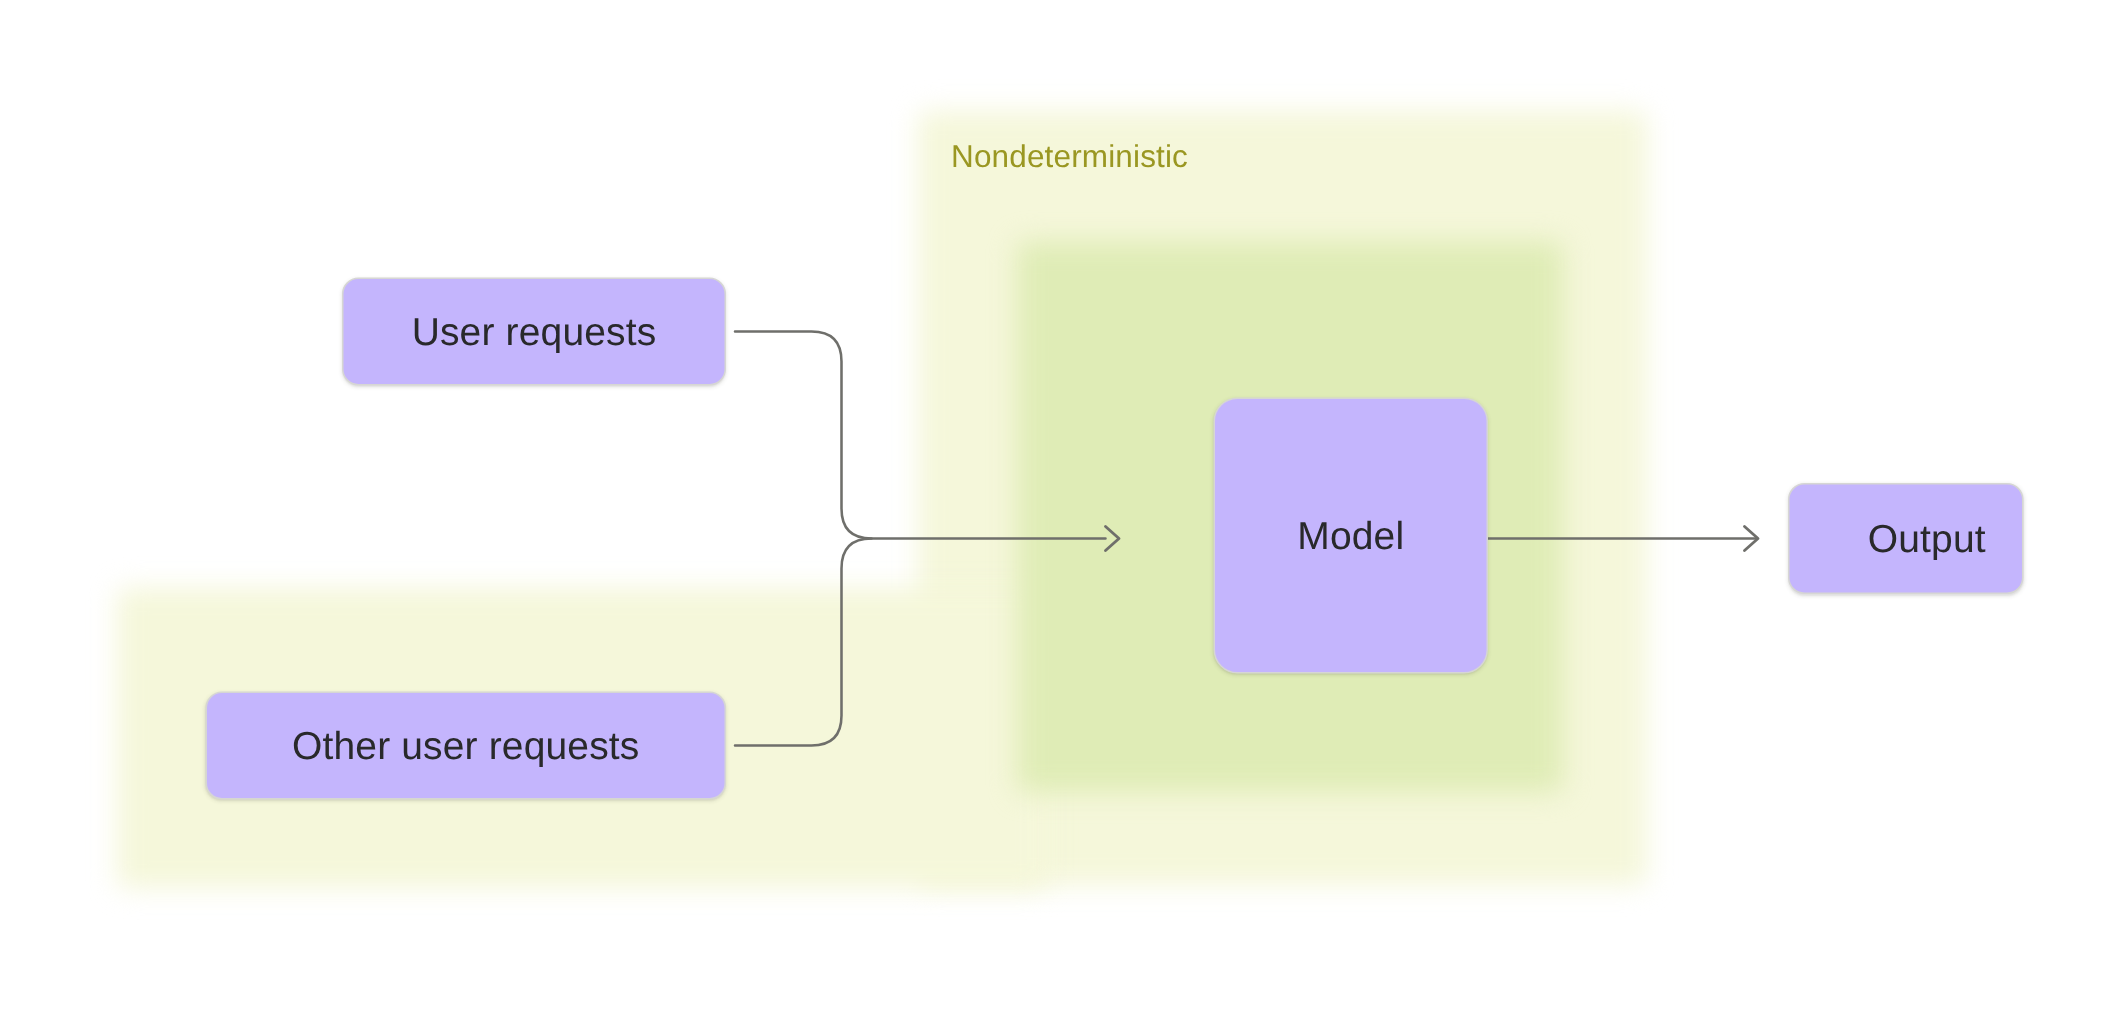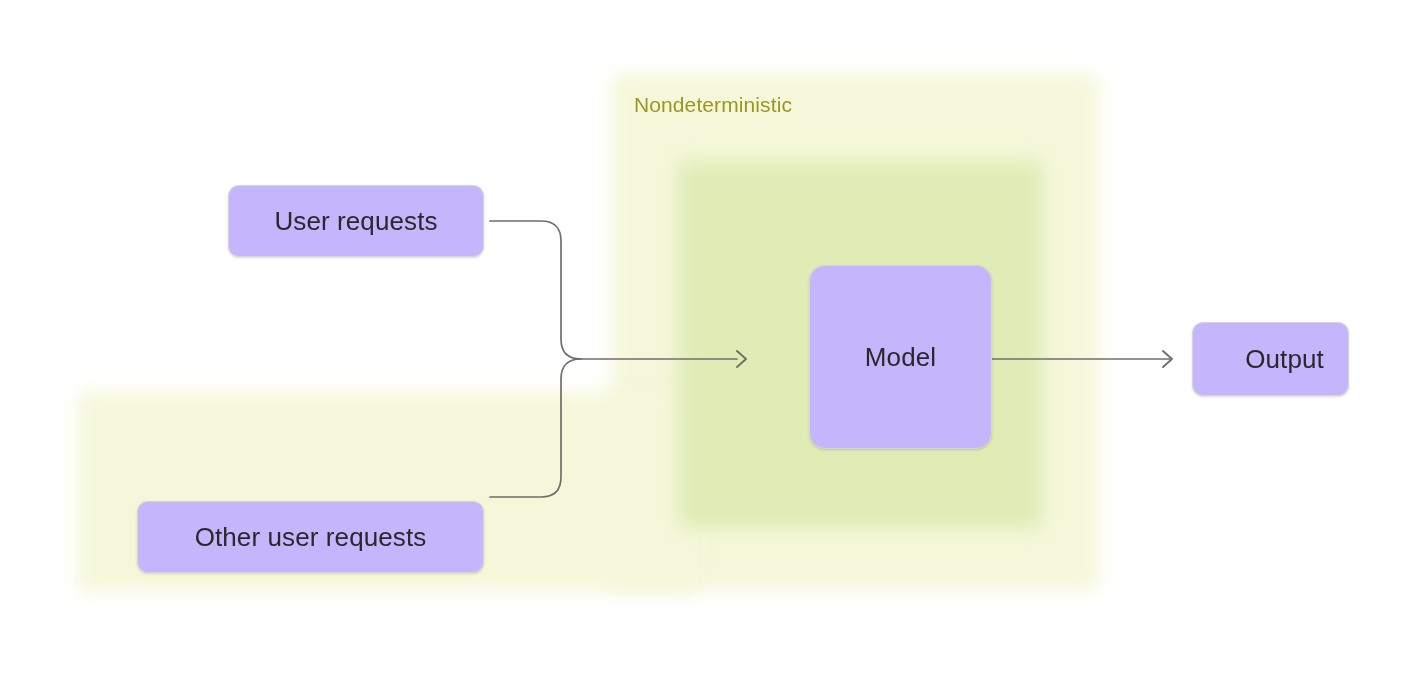--- a/index.html
+++ b/index.html
@@ -113,21 +113,20 @@
     left: 228px;
     top: 185px;
     width: 256px;
     height: 72px;
   }
   #node-other-user-requests {
     left: 137px;
     top: 461px;
     width: 347px;
     height: 72px;
-    margin-top: 40px;
   }
   #node-model {
     left: 765px;
     top: 265px;
     width: 183px;
     height: 184px;
     border-radius: 16px;
     margin-left: 44px;
   }
   #node-output {

